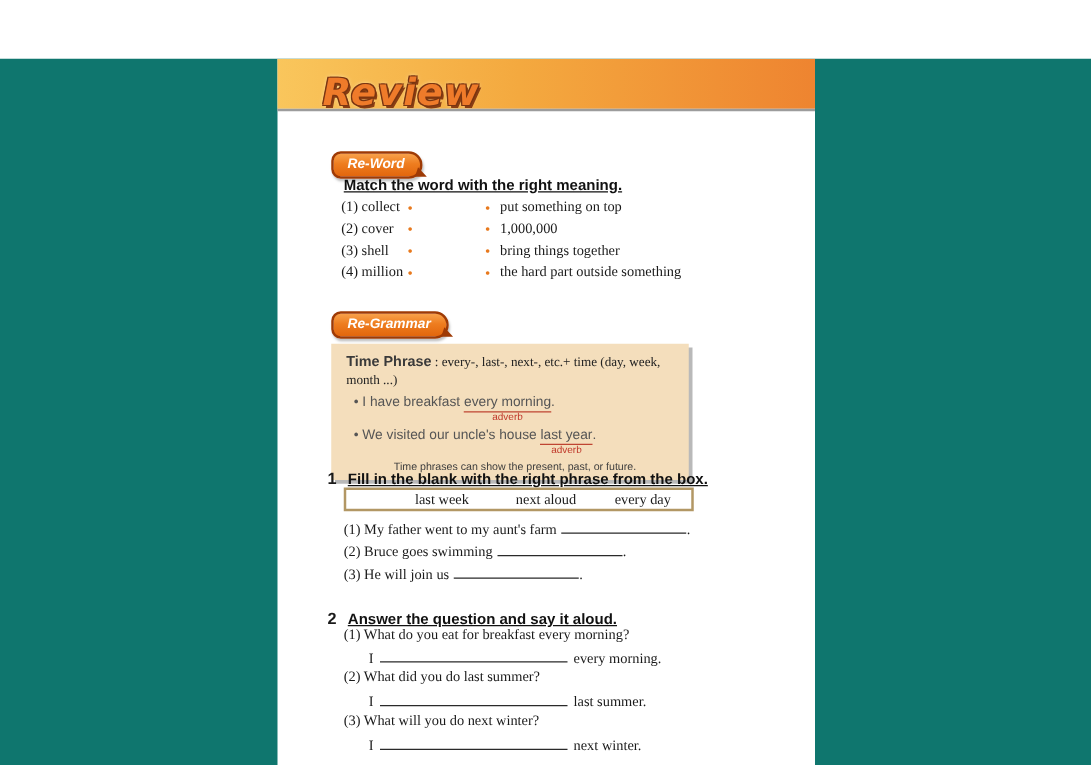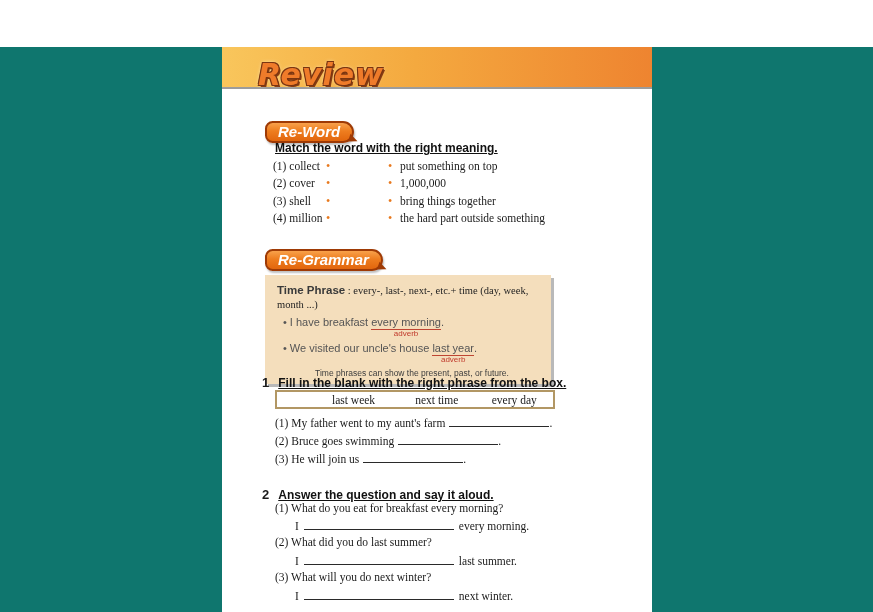--- a/index.html
+++ b/index.html
@@ -14,21 +14,21 @@
   .review-title{position:absolute;left:36px;top:12px;font-family:"DejaVu Sans",sans-serif;
         font-style:italic;font-weight:700;font-size:30px;line-height:32px;letter-spacing:1px;
         color:#ef7b2a;z-index:2;
         text-shadow:-1px -1px 0 #7a3511,1px -1px 0 #7a3511,-1px 1px 0 #7a3511,1px 1px 0 #7a3511,
                     2px 2px 0 #8a3d12,0 0 4px rgba(255,246,220,.85);}
 
   
   .badge{position:absolute;display:inline-block;padding:2px 12px 3px 11px;
         background:linear-gradient(180deg,#f8a14b 0%,#ee7d1f 45%,#e2660d 100%);
         border:2px solid #9e3a05;border-radius:9px 13px 13px 9px;
-        color:#fff;font-weight:700;font-style:italic;font-size:15px;line-height:13px;
+        color:#fff;font-weight:700;font-style:italic;font-size:11px;line-height:13px;
         box-shadow:1px 2px 2px rgba(0,0,0,.25);}
   .badge::after{content:"";position:absolute;right:-6px;bottom:-2px;width:0;height:0;
         border-left:9px solid #9e3a05;border-top:5px solid transparent;border-bottom:3px solid transparent;
         transform:rotate(18deg);}
   .badge-reword{left:43px;top:74px;}
   .badge-regrammar{left:43px;top:202px;}
 
   
   .instr{font-weight:700;font-size:12px;color:#111;text-decoration:underline;}
   .match-instr{position:absolute;left:53px;top:94px;}
@@ -136,21 +136,21 @@
       <div class="tp-note">Time phrases can show the present, past, or future.</div>
     </div>
 
     <div class="ex-head ex1-head">
       <span class="ex-num">1</span>
       <span class="instr">Fill in the blank with the right phrase from the box.</span>
     </div>
 
     <div class="word-bank">
       <span>last week</span>
-      <span>next time</span>
+      <span>next aloud</span>
       <span>every day</span>
     </div>
 
     <div class="fill-item fi-1">
       <span>(1)</span> <span>My father went to my aunt's farm</span><span class="blank blank-ex1"></span><span>.</span>
     </div>
     <div class="fill-item fi-2">
       <span>(2)</span> <span>Bruce goes swimming</span><span class="blank blank-ex1"></span><span>.</span>
     </div>
     <div class="fill-item fi-3">

